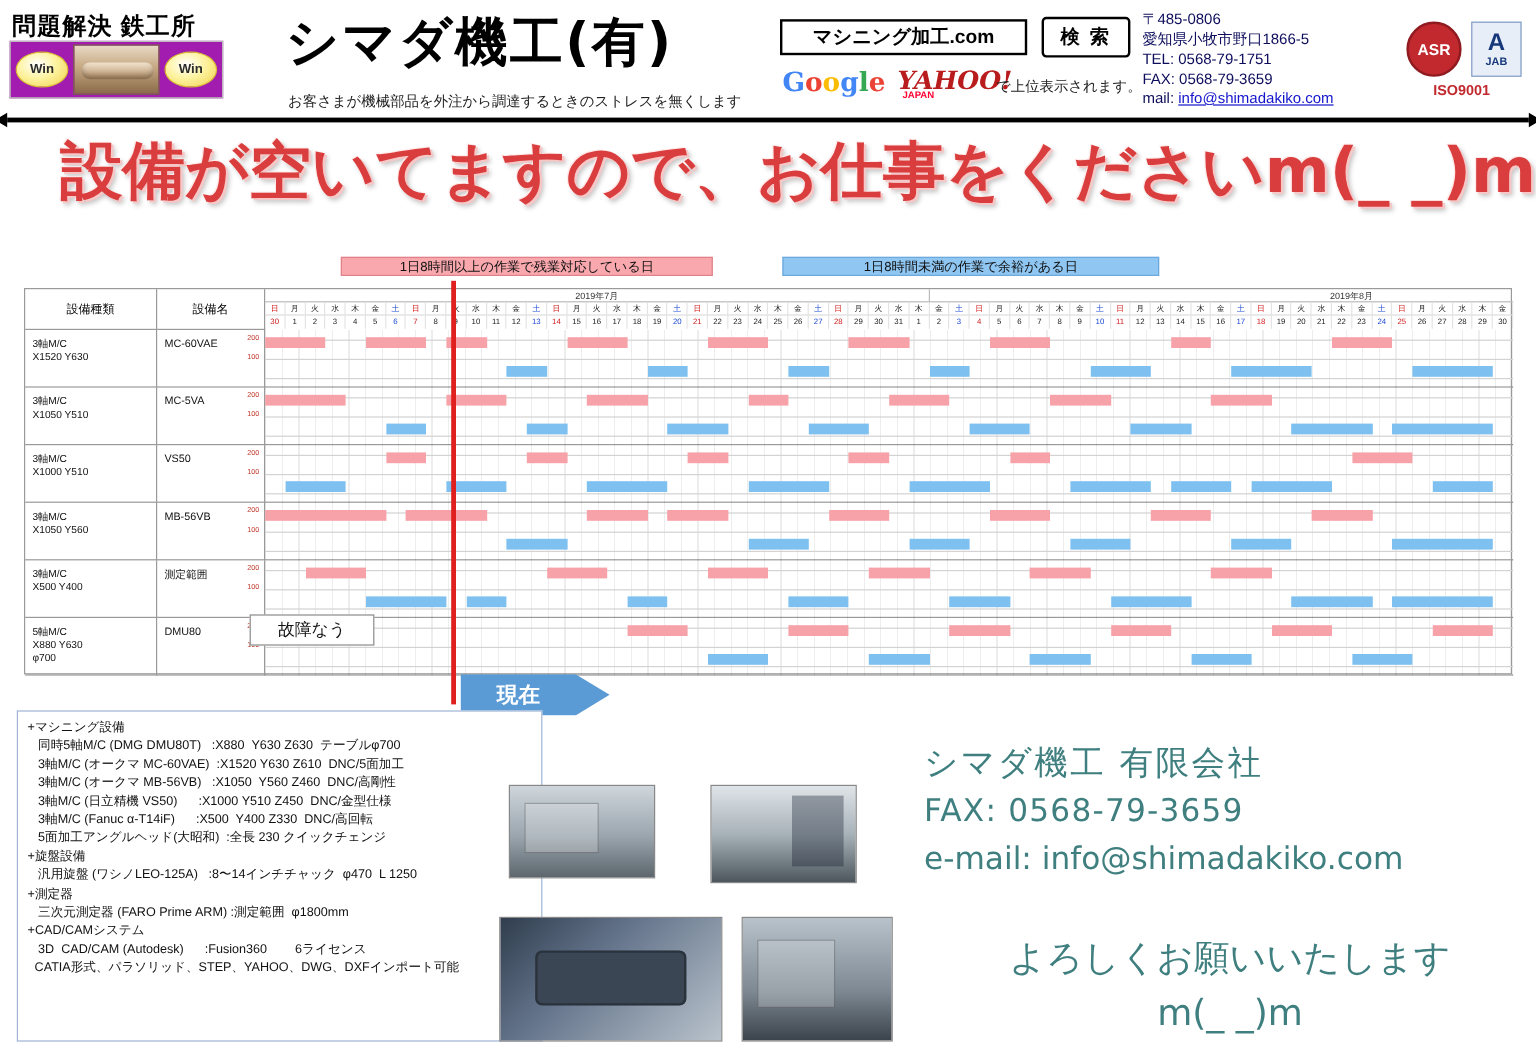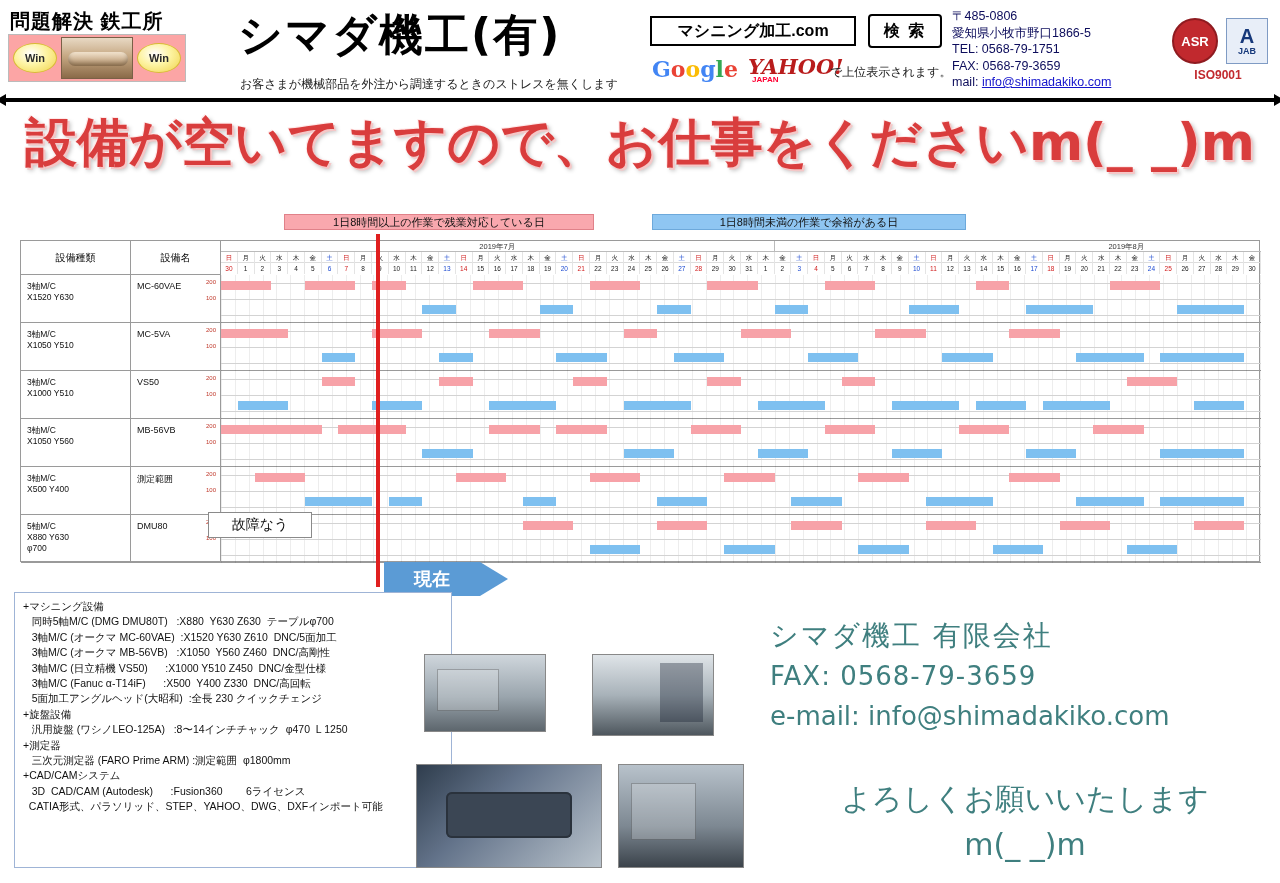--- a/index.html
+++ b/index.html
@@ -13,21 +13,21 @@
   .page { position: relative; width: 1280px; height: 883px; }
 
   
   .header { position: absolute; left: 0; top: 0; width: 1280px; height: 100px; }
   .hdr-problem {
     position: absolute; left: 10px; top: 8px;
     font-size: 20px; font-weight: bold; letter-spacing: 1px; color: #000;
   }
   .hdr-logo-box {
     position: absolute; left: 8px; top: 34px; width: 178px; height: 48px;
-    background: #fca5a5; border: 1px solid #bbb;
+    background: #a21caf; border: 1px solid #bbb;
     display: flex; align-items: center; justify-content: center; overflow: hidden;
   }
   .win-badge {
     width: 44px; height: 30px; border-radius: 50%;
     background: radial-gradient(ellipse at 40% 35%, #ffffff 0%, #fdf3a0 45%, #efd14a 100%);
     border: 1px solid #d8bb35; color: #2b2b2b; font-size: 11px; font-weight: bold;
     display: flex; align-items: center; justify-content: center;
   }
   .hands {
     width: 72px; height: 42px; margin: 0 4px;
@@ -102,21 +102,21 @@
   }
   .hdr-rule::before, .hdr-rule::after {
     content: ""; position: absolute; top: -4px; width: 0; height: 0;
     border-top: 6px solid transparent; border-bottom: 6px solid transparent;
   }
   .hdr-rule::before { left: -10px; border-right: 10px solid #000; }
   .hdr-rule::after { right: -10px; border-left: 10px solid #000; }
 
   
   .headline {
-    position: absolute; left: 0; top: 108px; width: 1280px; text-align: center;
+    position: absolute; left: 0; top: 108px; width: 1280px; text-align: right;
     font-size: 52px; font-weight: bold; letter-spacing: 0px;
     color: #d93d3d;
     font-family: "DejaVu Sans", sans-serif;
     text-shadow: 2px 2px 0 #f5c7c7, -1px -1px 0 #ffe9e9, 3px 3px 4px rgba(0,0,0,.25);
     white-space: nowrap;
   }
 
   
   .legend-red {
     position: absolute; left: 284px; top: 214px; width: 310px; height: 16px;

